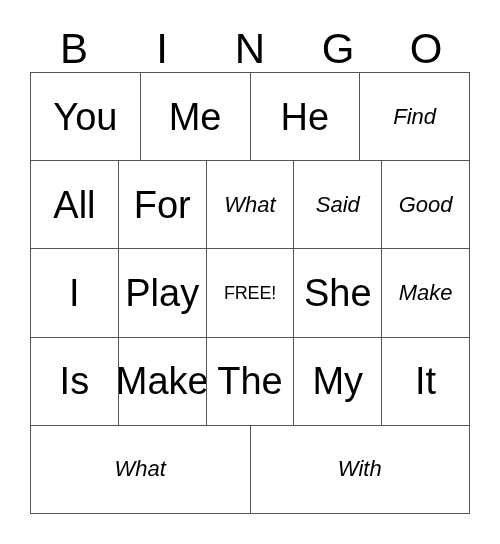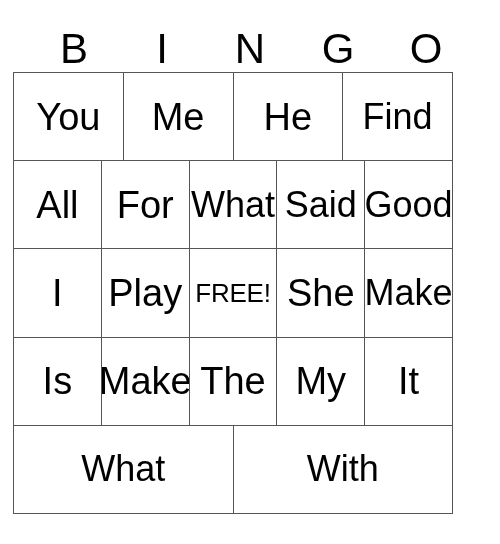--- a/index.html
+++ b/index.html
@@ -44,21 +44,21 @@
     font-weight: 400;
     color: #000000;
     letter-spacing: 0;
     padding-bottom: 2px;
     box-sizing: border-box;
   }
 
   
   #grid {
     position: absolute;
-    left: 13px;
+    left: 30px;
     top: 72px;
     width: 440px;
     height: 442px;
     box-sizing: border-box;
     border-top: 1.5px solid #555555;
     border-left: 1.5px solid #555555;
     display: flex;
     flex-direction: column;
     background: #ffffff;
   }
@@ -84,22 +84,22 @@
   .cell-text {
     display: block;
     font-size: 38px;
     line-height: 1;
     color: #000000;
     white-space: nowrap;
     text-align: center;
     padding: 0 1px;
   }
   
-  .cell-text.fit-4 { font-size: 36px; }
-  .cell-text.free  { font-size: 26px; letter-spacing: -0.2px; }
+  .cell-text.fit-4 { font-size: 22px; font-style: italic; }
+  .cell-text.free  { font-size: 18px; letter-spacing: -0.2px; }
 </style>
 </head>
 <body>
 
 <div id="card">
 
   <div id="header-row">
     <div class="header-letter">B</div>
     <div class="header-letter">I</div>
     <div class="header-letter">N</div>

